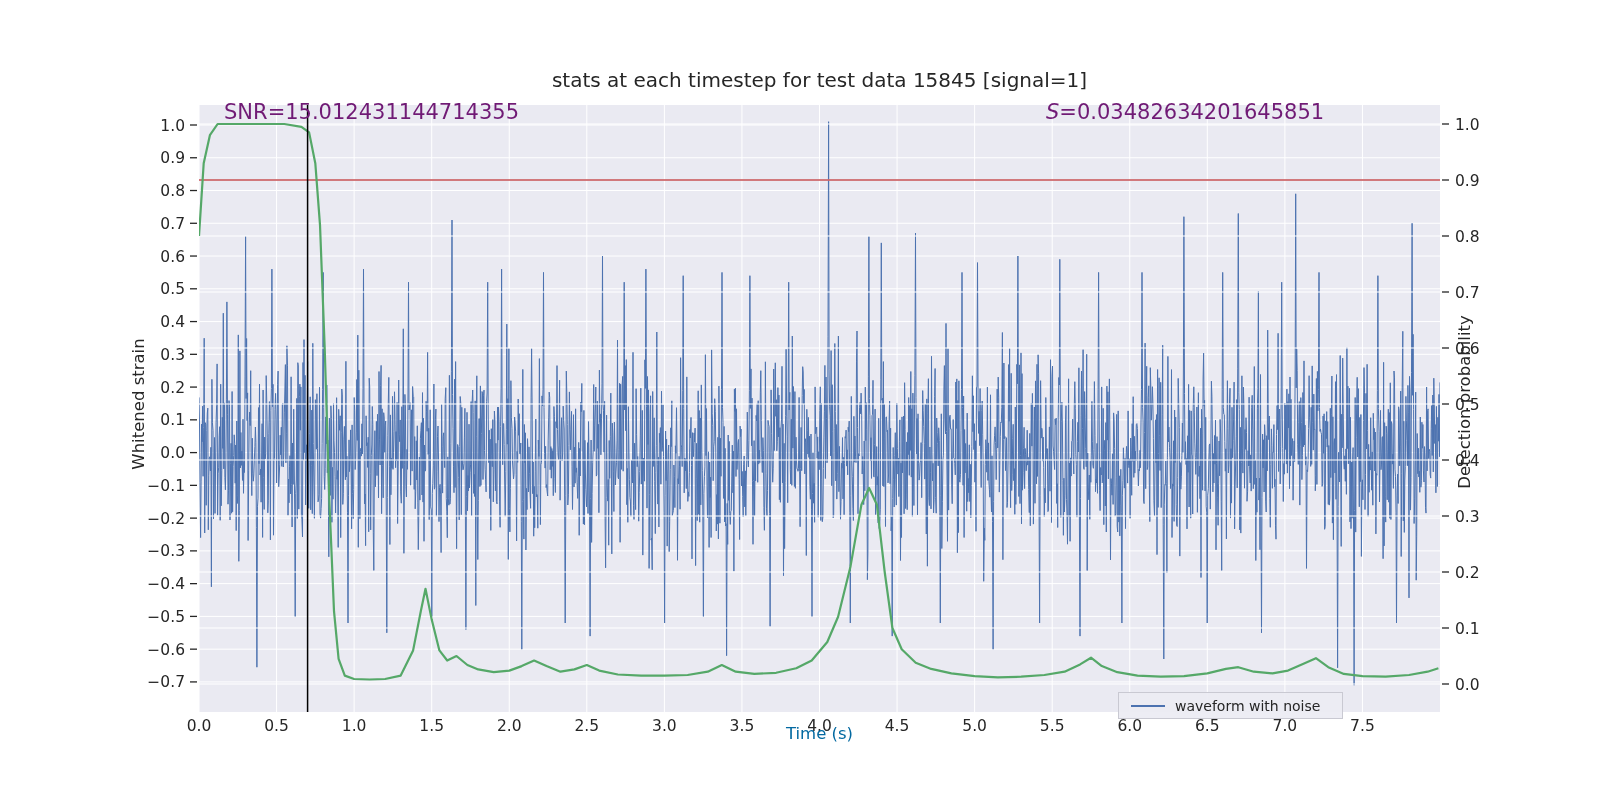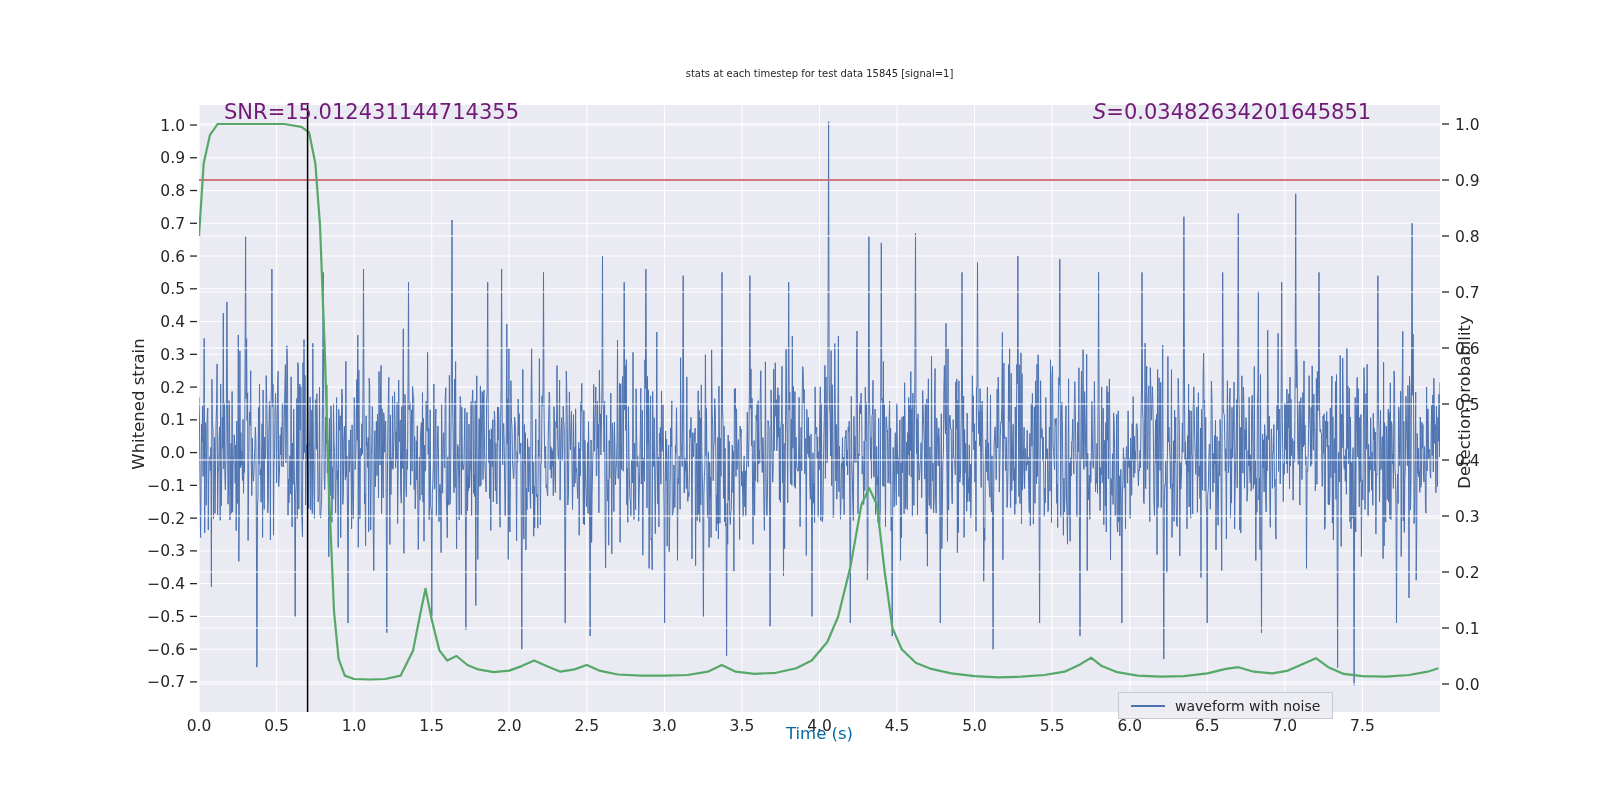--- a/index.html
+++ b/index.html
@@ -1,33 +1,33 @@
 <!DOCTYPE html>
 <html><head>
 <meta charset="utf-8">
 <style>
   html,body{margin:0;padding:0;background:#ffffff;}
   .fig{position:relative;width:1600px;height:800px;background:#ffffff;
        font-family:"DejaVu Sans","Liberation Sans",sans-serif;color:#262626;overflow:hidden;}
   svg{position:absolute;left:0;top:0;}
   .title{position:absolute;left:199px;top:68px;width:1241px;text-align:center;
-         font-size:10px;color:#262626;}
+         font-size:20px;color:#262626;}
   .stat{position:absolute;top:100px;font-size:21px;color:#701a75;white-space:nowrap;}
   .stat-snr{left:224px;}
   .stat-mc{left:592px;}
-  .stat-s{left:1093px;}
+  .stat-s{left:1046px;}
   .stat i{font-style:italic;}
   .stat sub{font-size:13px;font-style:italic;}
   .ylabel{position:absolute;font-size:16.5px;color:#262626;white-space:nowrap;}
   .ylabel-left{left:138px;top:404px;transform:translate(-50%,-50%) rotate(-90deg);}
   .ylabel-right{left:1464px;top:402px;transform:translate(-50%,-50%) rotate(-90deg);}
   .xlabel{position:absolute;left:199px;top:724px;width:1241px;text-align:center;
           font-size:16.5px;color:#0369a1;}
   .legend{position:absolute;left:1118px;top:692px;height:27px;display:flex;align-items:center;
-          gap:10px;padding:0 12px 0 12px;background:rgba(236,236,243,0.92);
+          gap:10px;padding:0 22px 0 12px;background:rgba(236,236,243,0.92);
           border:1px solid #c9c9d2;border-radius:0;box-sizing:border-box;}
   .legend .swatch{display:inline-block;width:34px;height:0;border-top:2.6px solid #4c72b0;}
   .legend .lab{font-size:14px;color:#262626;white-space:nowrap;}
 </style>
 </head>
 <body>
 
 <div class="fig">
   <svg id="plot" width="1600" height="800">
       <rect x="199" y="105" width="1241" height="607" fill="#eaeaf2"></rect>

